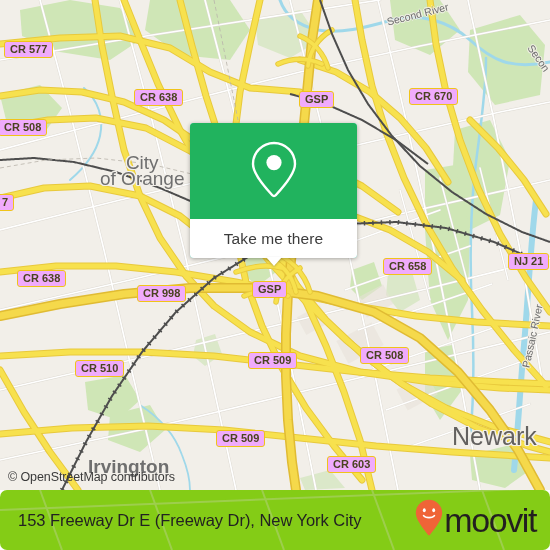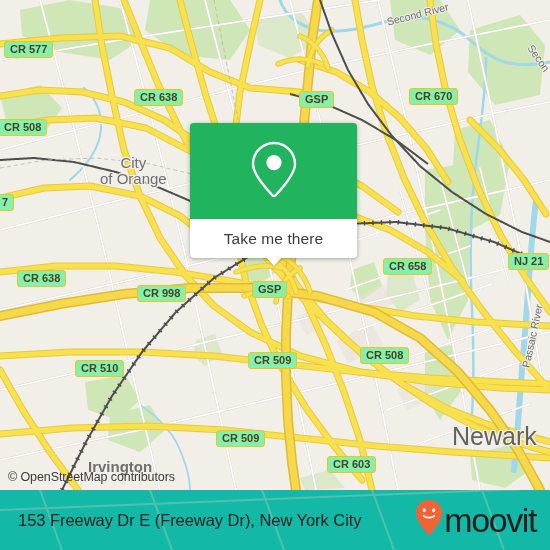--- a/index.html
+++ b/index.html
@@ -82,26 +82,27 @@
     filter: drop-shadow(0 1px 1px rgba(0,0,0,0.22));
   }
 
   
   .footer {
     position: absolute;
     left: 0;
     top: 490px;
     width: 550px;
     height: 60px;
-    background: #14b8a6;
+    background: #84cc16;
     display: flex;
     align-items: center;
     justify-content: space-between;
     z-index: 70;
     overflow: hidden;
+    border-radius: 7px;
   }
   .footer-ghost {
     position: absolute;
     left: 0; top: 0;
     width: 550px; height: 60px;
     opacity: 0.30;
     pointer-events: none;
   }
   .footer-address {
     position: relative;
@@ -125,36 +126,36 @@
     letter-spacing: -1.4px;
     margin-left: 1px;
     line-height: 1;
     font-weight: 400;
   }
 
   
   .shield {
     position: absolute;
     z-index: 30;
-    background: #86efac;
+    background: #f0abfc;
     border: 1.6px solid #f0c419;
     border-radius: 3px;
     color: #4a4320;
     font-size: 11px;
     font-weight: bold;
     padding: 1px 5px 2px 5px;
     line-height: 12px;
     white-space: nowrap;
     box-sizing: border-box;
   }
   .place-label {
     position: absolute;
     z-index: 28;
     color: #6f6f6f;
-    font-size: 15px;
+    font-size: 19px;
     white-space: pre;
     text-align: center;
     text-shadow:
       -1.4px 0 #f2efe9, 1.4px 0 #f2efe9, 0 -1.4px #f2efe9, 0 1.4px #f2efe9,
       -1px -1px #f2efe9, 1px 1px #f2efe9, -1px 1px #f2efe9, 1px -1px #f2efe9;
     line-height: 16px;
   }
   .place-label.big {
     font-size: 25px;
     color: #63615f;

